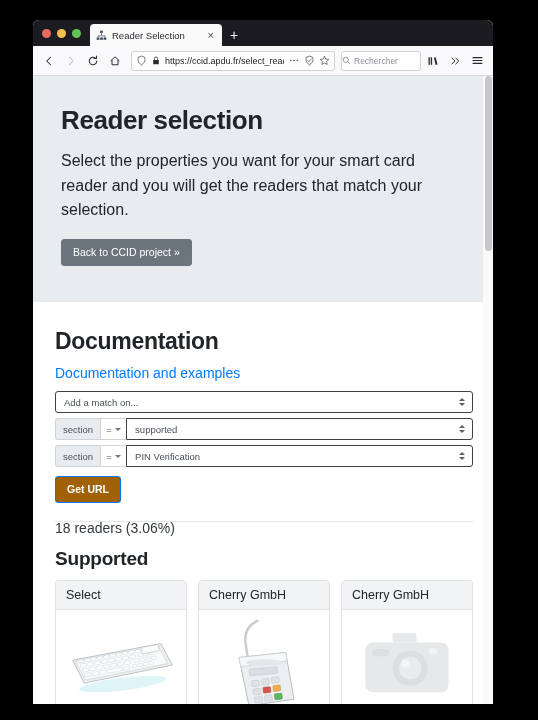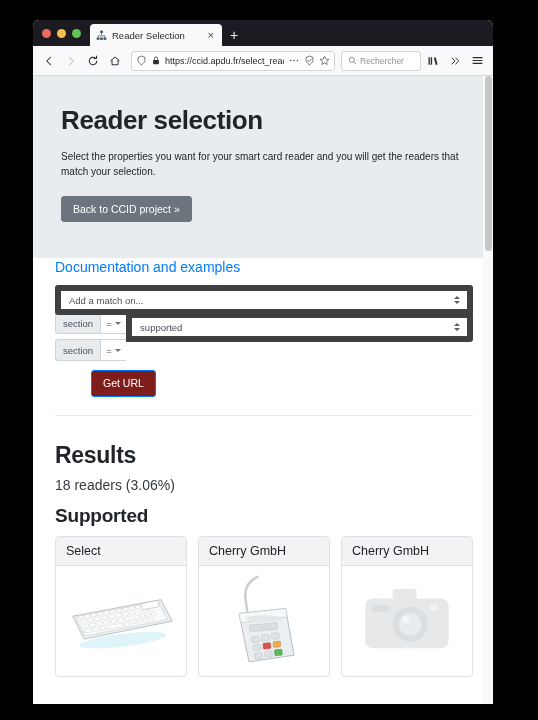--- a/index.html
+++ b/index.html
@@ -136,21 +136,21 @@
   }
 
   .searchbar {
     width: 80px;
     height: 20px;
     background: #ffffff;
     border: 1px solid #d2d2d7;
     border-radius: 3px;
     display: flex;
     align-items: center;
-    padding: 0 6px;
+    padding: 0 0;
     gap: 3px;
     flex: none;
   }
   .search-placeholder {
     font-size: 8.5px;
     color: #8f8f9d;
     white-space: nowrap;
     overflow: hidden;
   }
 
@@ -192,38 +192,38 @@
   }
   .jumbo-title {
     font-size: 26px;
     font-weight: bold;
     color: #212529;
     letter-spacing: -0.4px;
     line-height: 1.15;
     margin-bottom: 13px;
   }
   .jumbo-lead {
-    font-size: 10px;
+    font-size: 16px;
     color: #212529;
     line-height: 1.55;
     max-width: 400px;
     margin-bottom: 16px;
   }
   .btn {
     display: inline-block;
     font-size: 10.5px;
     border-radius: 3px;
     padding: 6px 11px;
     line-height: 1.2;
     cursor: pointer;
     border: 1px solid transparent;
     white-space: nowrap;
   }
   .btn-secondary { background: #6c757d; color: #ffffff; border-color: #6c757d; }
-  .btn-primary   { background: #7f1d1d; color: #ffffff; border-color: #007bff; font-weight: normal; margin-left: 36px; }
+  .btn-primary   { background: #a16207; color: #ffffff; border-color: #007bff; font-weight: bold; }
 
   
   .container { padding: 0 22px; }
 
   h2.section-h {
     font-size: 23px;
     font-weight: bold;
     color: #212529;
     letter-spacing: -0.3px;
     margin: 26px 0 10px 0;
@@ -281,21 +281,21 @@
   }
   .op-caret {
     width: 0; height: 0;
     border-left: 3px solid transparent;
     border-right: 3px solid transparent;
     border-top: 3.5px solid #6c757d;
   }
   .val-select {
     flex: 1;
     background: #ffffff;
-    border: 6px solid #404040;
+    border: 1px solid #404040;
     border-radius: 0 3px 3px 0;
     font-size: 9.5px;
     color: #495057;
     display: flex;
     align-items: center;
     padding: 9px 8px;
     position: relative;
     cursor: pointer;
     min-width: 0;
   }
@@ -488,20 +488,21 @@
 
       <div class="jumbotron">
         <div class="jumbo-title">Reader selection</div>
         <div class="jumbo-lead">Select the properties you want for your smart card reader and you will get the readers that match your selection.</div>
         <div class="btn btn-secondary">Back to CCID project »</div>
       </div>
 
       <div class="container">
 
         
+        <h2 class="section-h">Documentation</h2>
         <a class="doclink" href="#">Documentation and examples</a>
 
         
 
         <div class="filter-rows">
 
           <div class="filter-row">
             <div class="val-select solo">
               <span>Add a match on...</span>
               <span class="select-arrows">
@@ -525,31 +526,37 @@
               </span>
             </div>
           </div>
 
           <div class="filter-row">
             <div class="input-group-text">section</div>
             <div class="op-select">
               <span>=</span>
               <span class="op-caret"></span>
             </div>
+            <div class="val-select">
+              <span>PIN Verification</span>
+              <span class="select-arrows">
+                <span class="arr-up"></span>
+                  <span class="arr-dn"></span>
+              </span>
+            </div>
           </div>
         </div>
 
         <div class="get-url-wrap">
           <span class="btn btn-primary">Get URL</span>
         </div>
 
         <hr class="sep">
 
         
-        <h2 class="section-h">Results</h2>
         <div class="result-count">18 readers (3.06%)</div>
         <h3 class="section-h3">Supported</h3>
 
         <div class="cards">
 
           <div class="card">
             <div class="card-header">Select</div>
             <div class="card-body">
               <svg width="118" height="64" viewBox="0 0 160 90">
                 <g transform="rotate(-7 80 50)">

